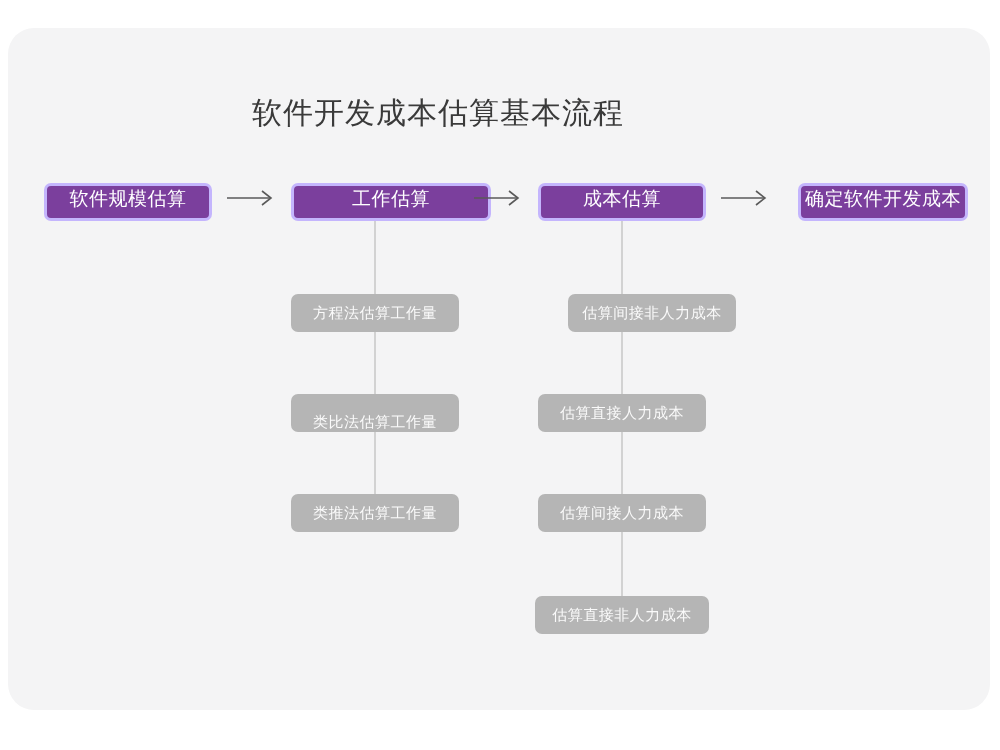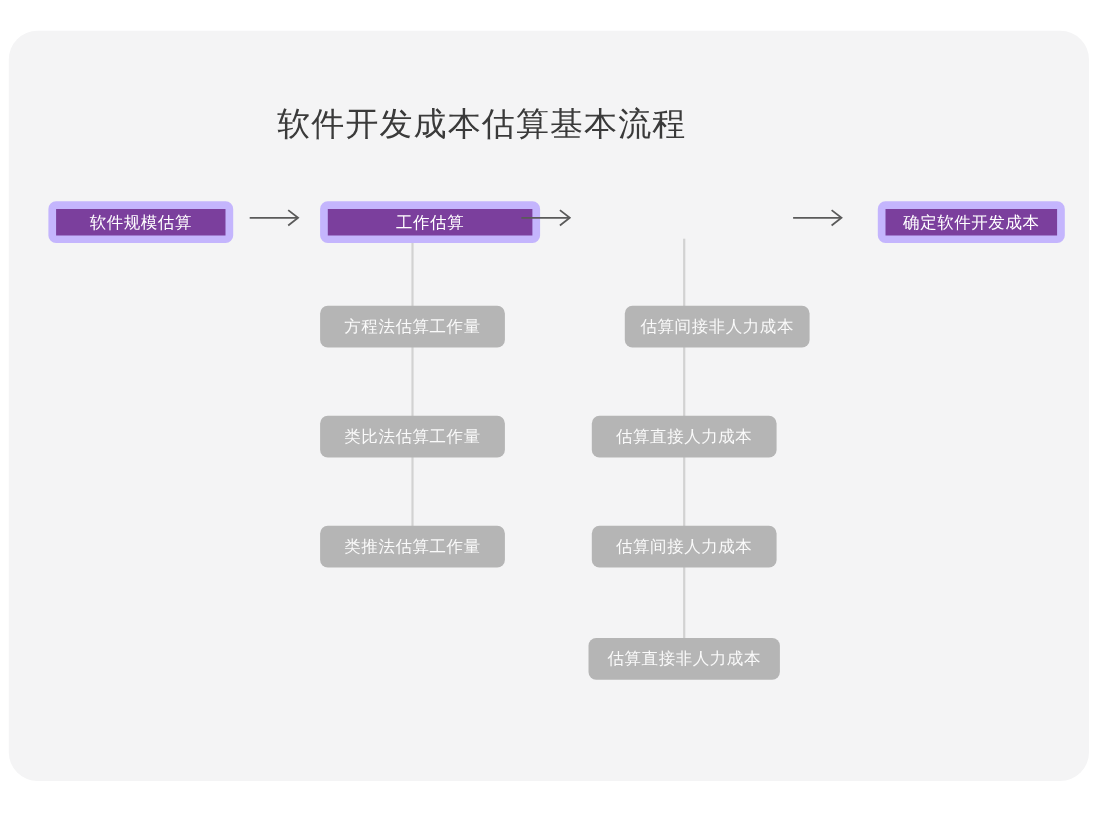--- a/index.html
+++ b/index.html
@@ -51,46 +51,46 @@
     width: 2px;
     background: #d2d2d2;
   }
 
   
   .stage-box {
     position: absolute;
     height: 38px;
     border-radius: 7px;
     background: #7b3f9d;
-    border: 7px solid #c4b5fd;
+    border: 3px solid #c4b5fd;
     box-sizing: border-box;
     display: flex;
-    align-items: center;
     justify-content: center;
     color: #ffffff;
-    font-size: 15px;
+    font-size: 19px;
     letter-spacing: 0.5px;
     white-space: nowrap;
   }
 
   
   .sub-box {
     position: absolute;
     width: 168px;
     height: 38px;
     border-radius: 7px;
     background: #b5b5b5;
     box-sizing: border-box;
     display: flex;
     align-items: center;
     justify-content: center;
     color: #fafafa;
     font-size: 15px;
     letter-spacing: 0.5px;
     white-space: nowrap;
+    margin-top: 16px;
   }
 
   
   .arrow {
     position: absolute;
     top: 183px;
     width: 56px;
     height: 30px;
     display: flex;
     align-items: center;
@@ -129,37 +129,40 @@
     <span>工作估算</span>
   </div>
 
   <div class="arrow" style="left:471px;">
     <svg width="52" height="18" viewBox="0 0 52 18" aria-hidden="true">
       <line x1="1" y1="9" x2="44" y2="9" stroke="#5a5a5a" stroke-width="1.6"></line>
       <polyline points="36,2 45,9 36,16" fill="none" stroke="#5a5a5a" stroke-width="1.6"></polyline>
     </svg>
   </div>
 
+  <div class="stage-box" style="left:538px; top:183px; width:168px;">
+    <span>成本估算</span>
+  </div>
 
   <div class="arrow" style="left:718px;">
     <svg width="52" height="18" viewBox="0 0 52 18" aria-hidden="true">
       <line x1="1" y1="9" x2="44" y2="9" stroke="#5a5a5a" stroke-width="1.6"></line>
       <polyline points="36,2 45,9 36,16" fill="none" stroke="#5a5a5a" stroke-width="1.6"></polyline>
     </svg>
   </div>
 
   <div class="stage-box" style="left:798px; top:183px; width:170px;">
     <span>确定软件开发成本</span>
   </div>
 
   <div class="sub-box" style="left:291px; top:278px;">
     <span>方程法估算工作量</span>
   </div>
 
-  <div class="sub-box" style="left:291px; top:378px;">
+  <div class="sub-box" style="left:291px; top:378px;align-items:flex-end;">
     <span>类比法估算工作量</span>
   </div>
 
   <div class="sub-box" style="left:291px; top:478px;">
     <span>类推法估算工作量</span>
   </div>
 
   <div class="sub-box" style="left:568px; top:278px;">
     <span>估算间接非人力成本</span>
   </div>

